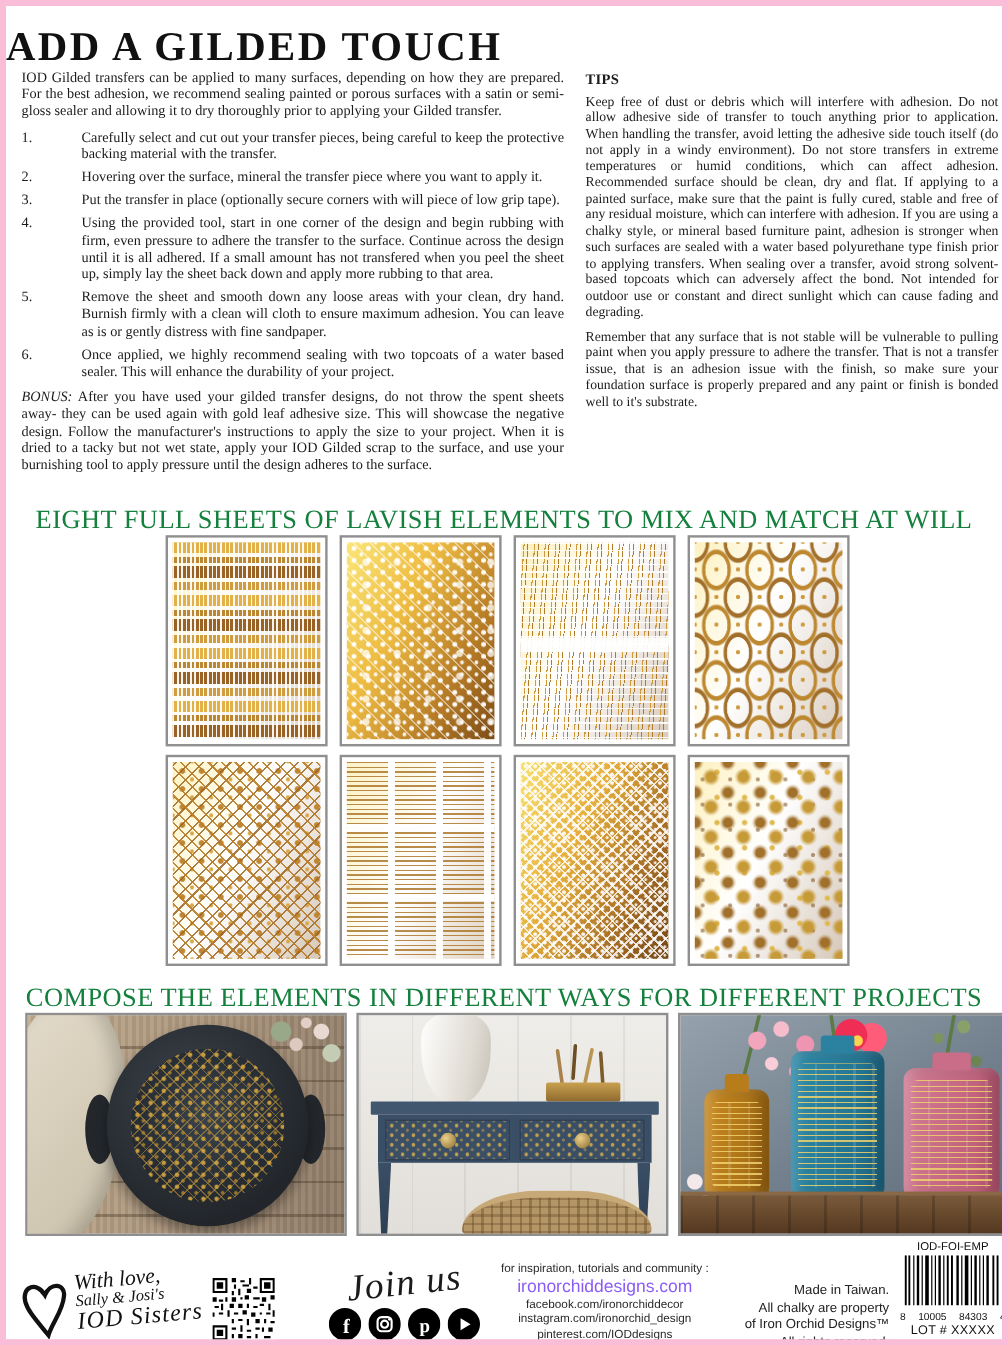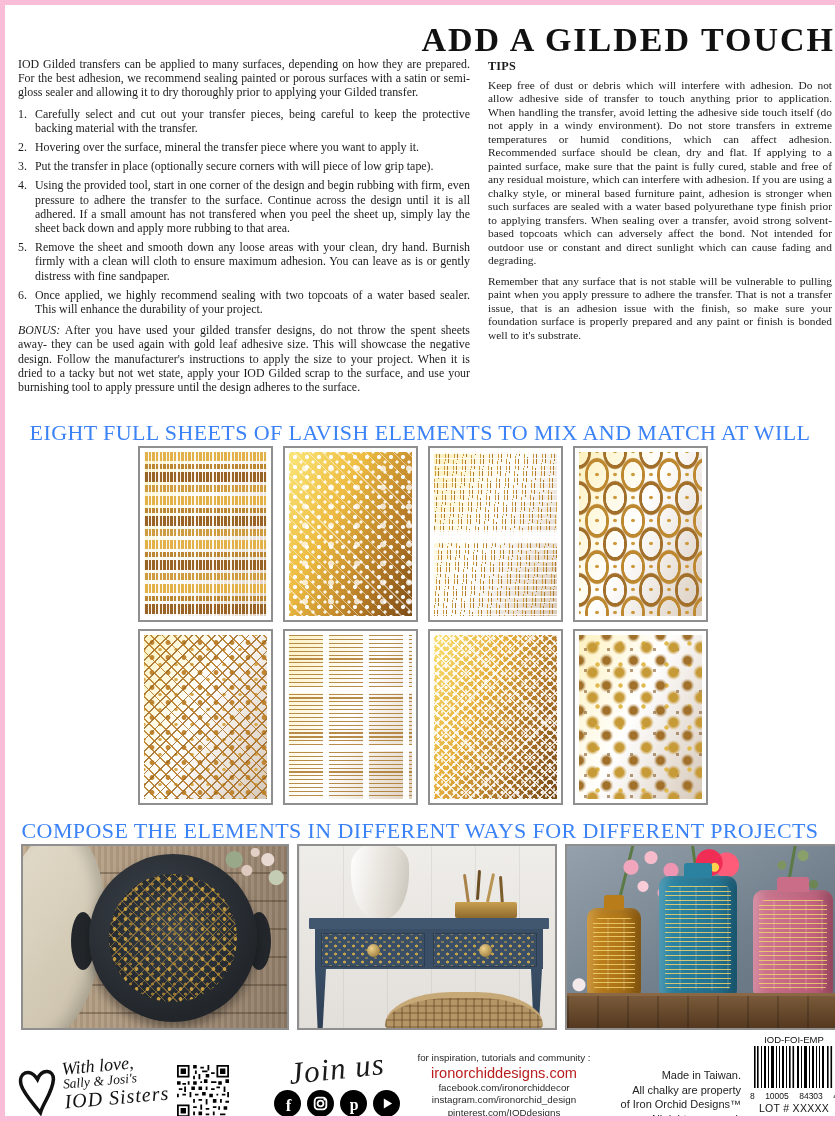--- a/index.html
+++ b/index.html
@@ -1,39 +1,39 @@
 <!DOCTYPE html>
 <html><head>
 <meta charset="utf-8">
 <style>
   html,body{margin:0;padding:0;background:#fff;}
   .page{position:relative;width:840px;height:1121px;box-sizing:border-box;
         border:5px solid #f9bdd7;background:#fff;overflow:hidden;
         font-family:"Liberation Serif",serif;color:#1b1b1b;}
 
   
-  .title{position:absolute;top:16px;left:0;right:0;text-align:right;
+  .title{position:absolute;top:16px;left:0;right:0;text-align:left;
          font-size:34px;font-weight:bold;letter-spacing:2px;color:#111;}
 
   
   .col-left{position:absolute;left:13px;top:52px;width:452px;
             font-size:11.9px;line-height:14.2px;text-align:justify;}
   .col-right{position:absolute;left:483px;top:52px;width:344px;
              font-size:11.4px;line-height:13.5px;text-align:justify;}
   .col-left p,.col-right p{margin:0 0 7px 0;}
   .subhead{font-weight:bold;font-size:12.2px;margin:3px 0 5px 0;letter-spacing:.2px;}
   .warning{font-weight:bold;}
   .inst-item{display:flex;margin:0 0 5px 0;}
   .inst-item .num{flex:none;width:17px;}
-  .inst-item .itxt{flex:1;text-align:justify;}
+  .inst-item .itxt{flex:1;text-align:justify;margin-left:33px;}
   .bonus-label{font-style:italic;}
 
   
   .headline{position:absolute;left:0;right:0;text-align:center;
-            font-size:22px;letter-spacing:.4px;color:#3b82f6;}
+            font-size:22px;letter-spacing:.4px;color:#15803d;}
   .headline.h1{top:415px;}
   .headline.h2{top:813px;}
 
   
   .grid{position:absolute;left:133px;top:441px;display:grid;
         grid-template-columns:repeat(4,135px);grid-auto-rows:176px;
         column-gap:10px;row-gap:7px;}
   .sheet{box-sizing:border-box;border:2px solid #8f8f8f;background:#fff;padding:4px;}
   .pat{width:100%;height:100%;}
   .s1{background:
@@ -176,21 +176,21 @@
   .sig .l2{font-size:13.5px;}
   .sig .l3{font-size:20px;letter-spacing:1px;}
   .heart{position:absolute;left:0;top:4px;}
   .qr{position:absolute;left:172px;top:1060px;width:52px;height:52px;}
   .join{position:absolute;left:258px;top:1046px;width:148px;text-align:center;}
   .join .jt{display:inline-block;font-style:italic;font-size:31px;transform:rotate(-6deg);letter-spacing:1px;}
   .socials{display:flex;gap:6px;justify-content:center;margin-top:3px;}
   .soc{width:27px;height:27px;}
   .community{position:absolute;left:392px;top:1047px;width:214px;text-align:center;
        font-family:"Liberation Sans",sans-serif;font-size:9.8px;line-height:12.6px;color:#2a2a2a;}
-  .community .site{font-size:14.6px;line-height:17px;color:#b91c1c;}
+  .community .site{font-size:14.6px;line-height:17px;color:#8b5cf6;}
   .madein{position:absolute;left:580px;top:1063px;width:156px;text-align:right;
        font-family:"Liberation Sans",sans-serif;font-size:11px;line-height:14.6px;color:#222;}
   .barcode{position:absolute;left:744px;top:1029px;width:90px;text-align:center;
        font-family:"Liberation Sans",sans-serif;color:#111;}
   .barcode .sku{font-size:9.5px;margin-bottom:1px;}
   .bc-digits{display:flex;justify-content:space-between;align-items:flex-end;font-size:8.5px;margin-top:-1px;padding:0 1px;}
   .barcode .lot{font-size:10.5px;margin-top:1px;letter-spacing:.3px;}
 </style>
 </head>
 <body>

